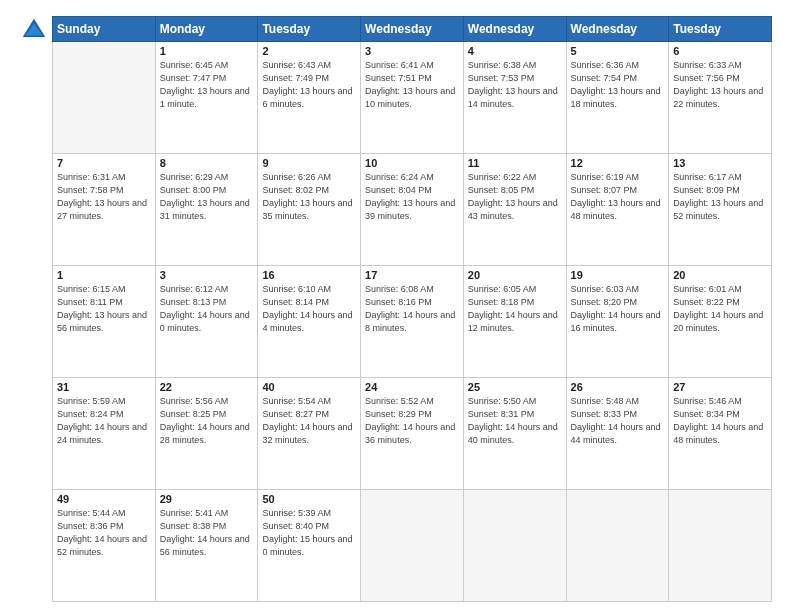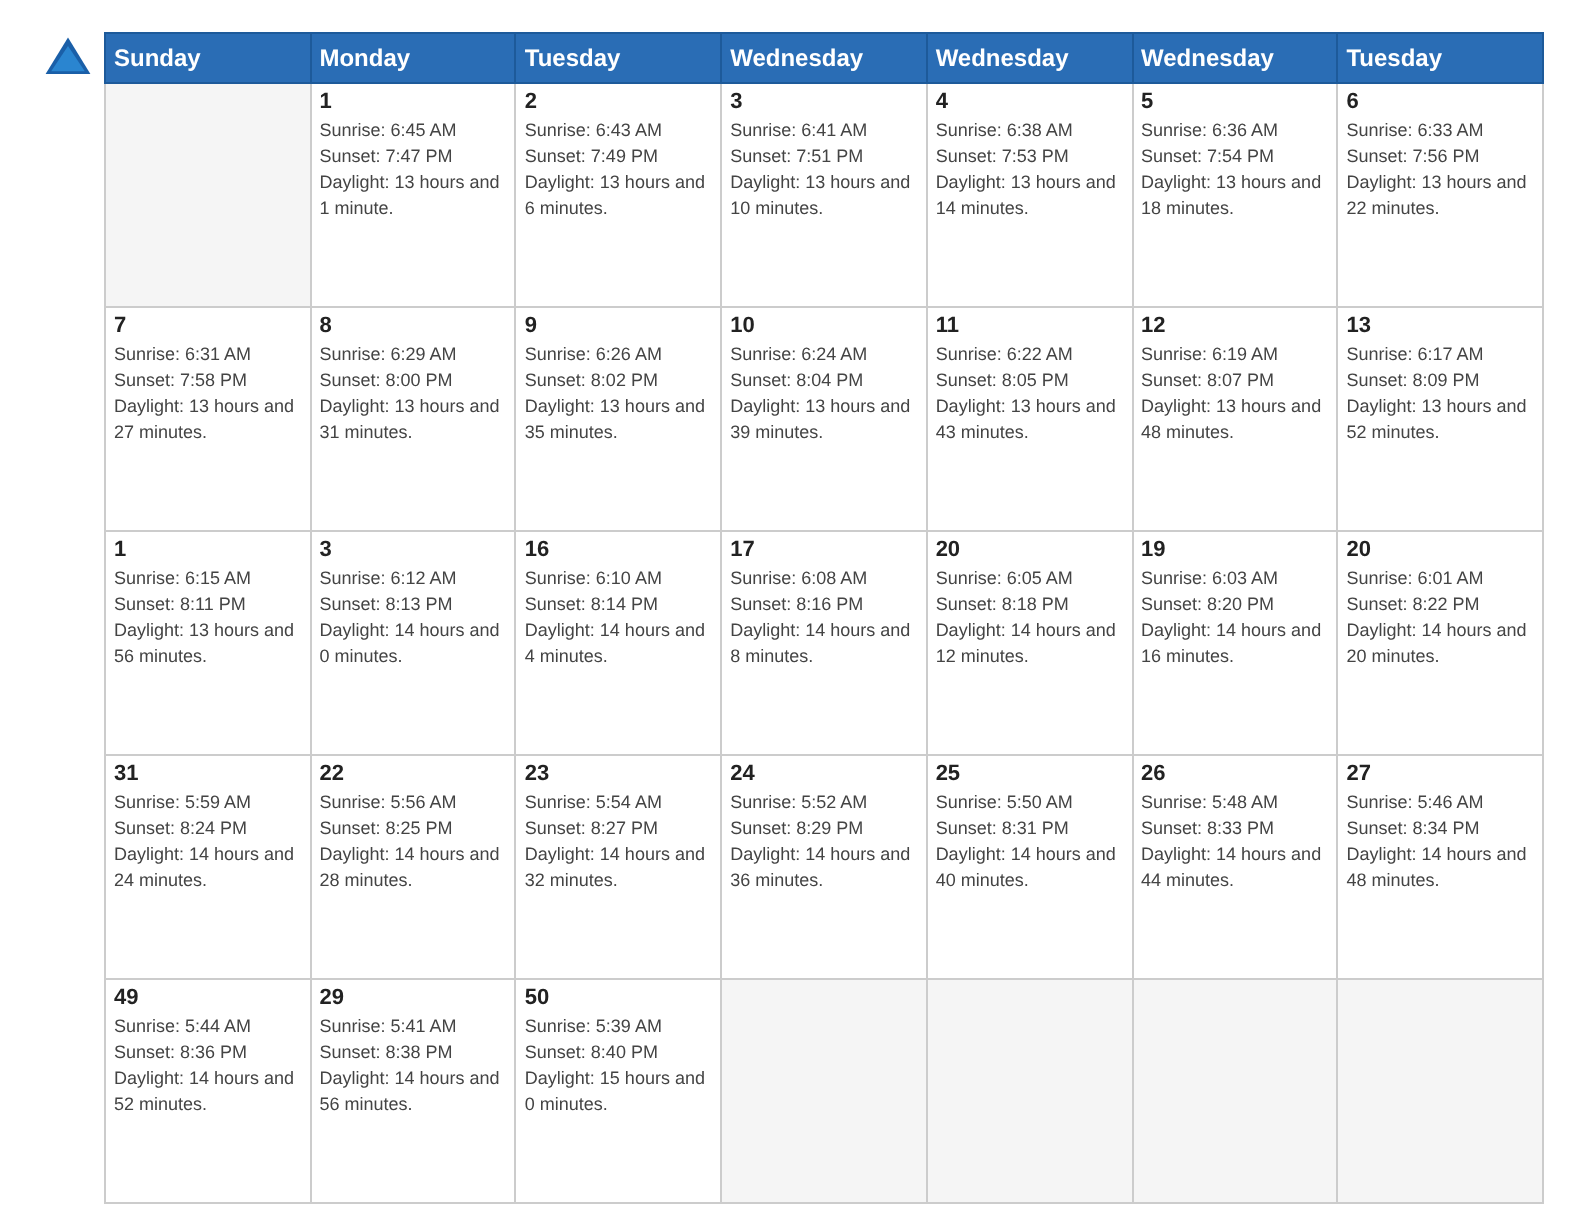--- a/index.html
+++ b/index.html
@@ -222,21 +222,21 @@
         <tr>
           <td>
             <span class="day-number">31</span>
             <div class="day-info">Sunrise: 5:59 AM<br>Sunset: 8:24 PM<br>Daylight: 14 hours and 24 minutes.</div>
           </td>
           <td>
             <span class="day-number">22</span>
             <div class="day-info">Sunrise: 5:56 AM<br>Sunset: 8:25 PM<br>Daylight: 14 hours and 28 minutes.</div>
           </td>
           <td>
-            <span class="day-number">23</span>
+            <span class="day-number">40</span>
             <div class="day-info">Sunrise: 5:54 AM<br>Sunset: 8:27 PM<br>Daylight: 14 hours and 32 minutes.</div>
           </td>
           <td>
             <span class="day-number">24</span>
             <div class="day-info">Sunrise: 5:52 AM<br>Sunset: 8:29 PM<br>Daylight: 14 hours and 36 minutes.</div>
           </td>
           <td>
             <span class="day-number">25</span>
             <div class="day-info">Sunrise: 5:50 AM<br>Sunset: 8:31 PM<br>Daylight: 14 hours and 40 minutes.</div>
           </td>

